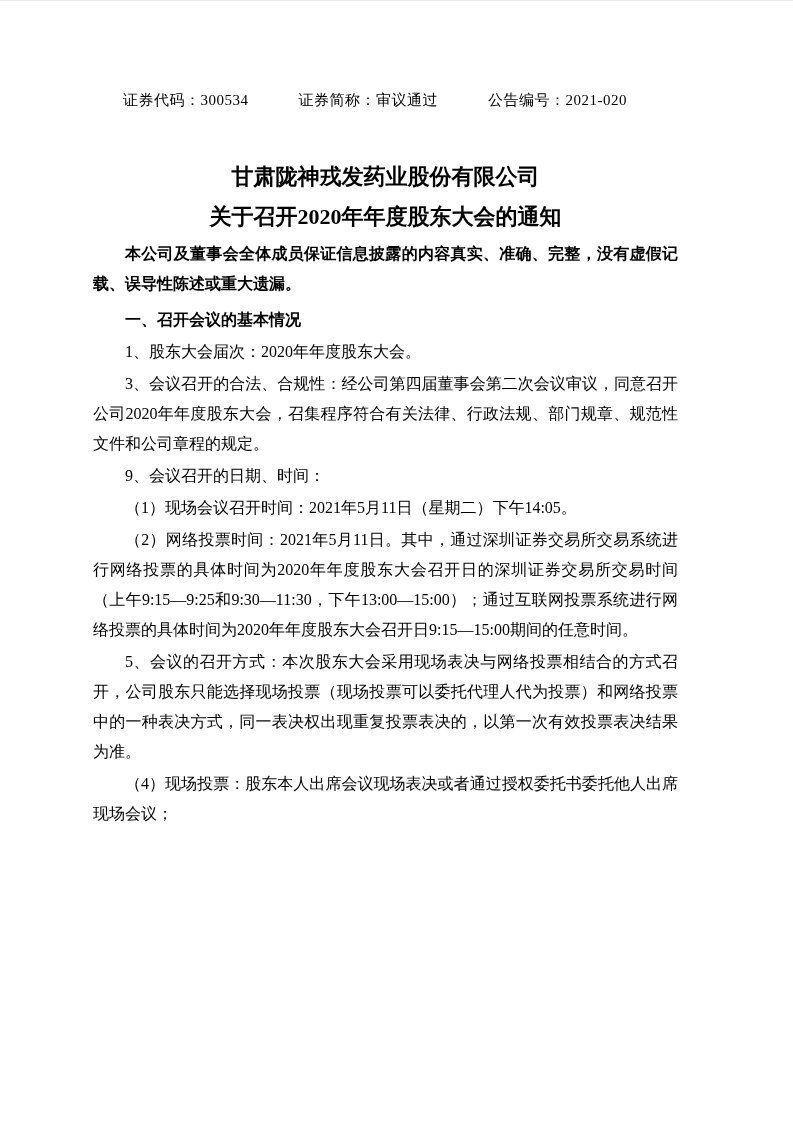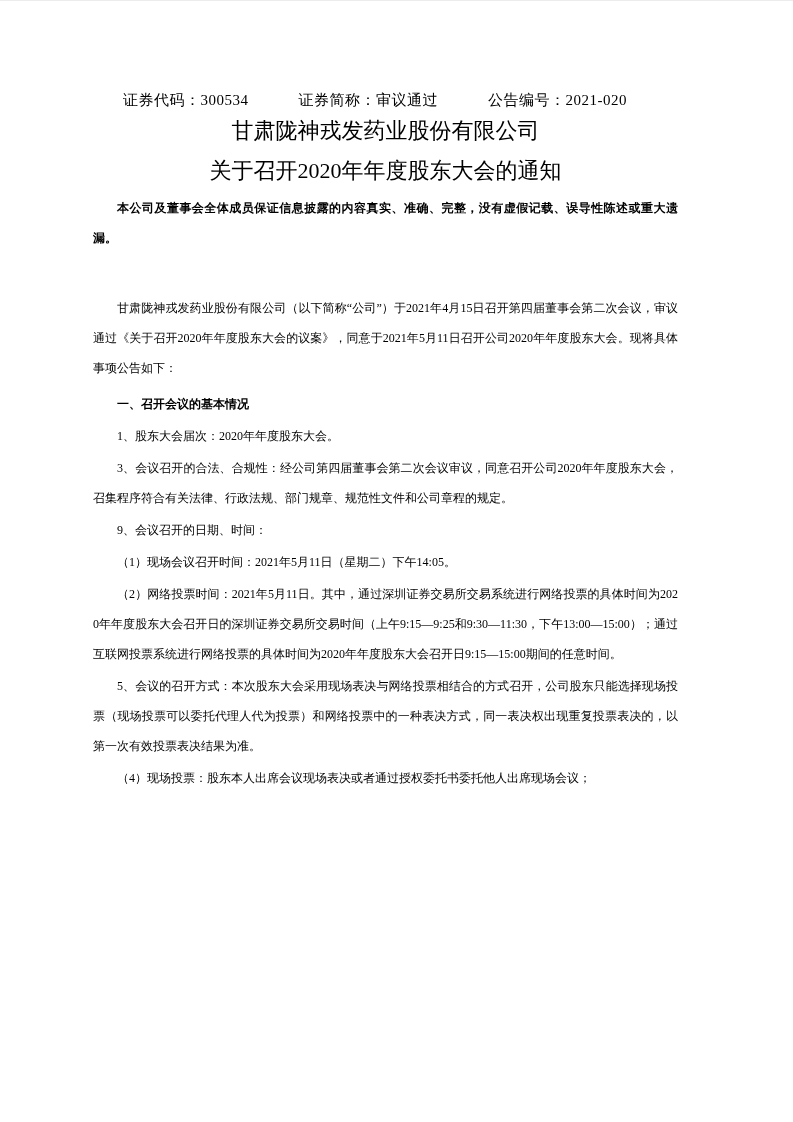--- a/index.html
+++ b/index.html
@@ -23,32 +23,33 @@
   .doc-header {
     display: flex;
     gap: 50px;
     margin-left: 30px;
     font-size: 15px;
     line-height: 22px;
     white-space: nowrap;
   }
   .doc-header span { letter-spacing: 0.5px; }
   .doc-title {
+    margin-top: 46px;
     text-align: center;
-    font-weight: normal;
+    font-weight: bold;
     font-size: 22px;
     line-height: 40px;
   }
   .statement {
     margin-top: 42px;
     font-weight: bold;
   }
   p.doc-par {
     margin: 2px 0 0 0;
-    font-size: 12px;
+    font-size: 16px;
     line-height: 30px;
     text-align: justify;
     text-indent: 2em;
     word-break: break-all;
   }
   p.intro { margin-top: 40px; }
   p.section-heading {
     font-weight: bold;
     margin-top: 6px;
   }
@@ -64,21 +65,20 @@
     <span>公告编号：2021-020</span>
   </div>
 
   <div class="doc-title">
     <div>甘肃陇神戎发药业股份有限公司</div>
     <div>关于召开2020年年度股东大会的通知</div>
   </div>
 
   <p class="doc-par statement">本公司及董事会全体成员保证信息披露的内容真实、准确、完整，没有虚假记载、误导性陈述或重大遗漏。</p>
 
-  <p class="doc-par intro">甘肃陇神戎发药业股份有限公司（以下简称“公司”）于2021年4月15日召开第四届董事会第二次会议，审议通过《关于召开2020年年度股东大会的议案》，同意于2021年5月11日召开公司2020年年度股东大会。现将具体事项公告如下：</p>
   <p class="doc-par section-heading">一、召开会议的基本情况</p>
   <p class="doc-par">1、股东大会届次：2020年年度股东大会。</p>
   <p class="doc-par">3、会议召开的合法、合规性：经公司第四届董事会第二次会议审议，同意召开公司2020年年度股东大会，召集程序符合有关法律、行政法规、部门规章、规范性文件和公司章程的规定。</p>
   <p class="doc-par">9、会议召开的日期、时间：</p>
   <p class="doc-par">（1）现场会议召开时间：2021年5月11日（星期二）下午14:05。</p>
   <p class="doc-par">（2）网络投票时间：2021年5月11日。其中，通过深圳证券交易所交易系统进行网络投票的具体时间为2020年年度股东大会召开日的深圳证券交易所交易时间（上午9:15—9:25和9:30—11:30，下午13:00—15:00）；通过互联网投票系统进行网络投票的具体时间为2020年年度股东大会召开日9:15—15:00期间的任意时间。</p>
   <p class="doc-par">5、会议的召开方式：本次股东大会采用现场表决与网络投票相结合的方式召开，公司股东只能选择现场投票（现场投票可以委托代理人代为投票）和网络投票中的一种表决方式，同一表决权出现重复投票表决的，以第一次有效投票表决结果为准。</p>
   <p class="doc-par">（4）现场投票：股东本人出席会议现场表决或者通过授权委托书委托他人出席现场会议；</p>
 
 </div>

